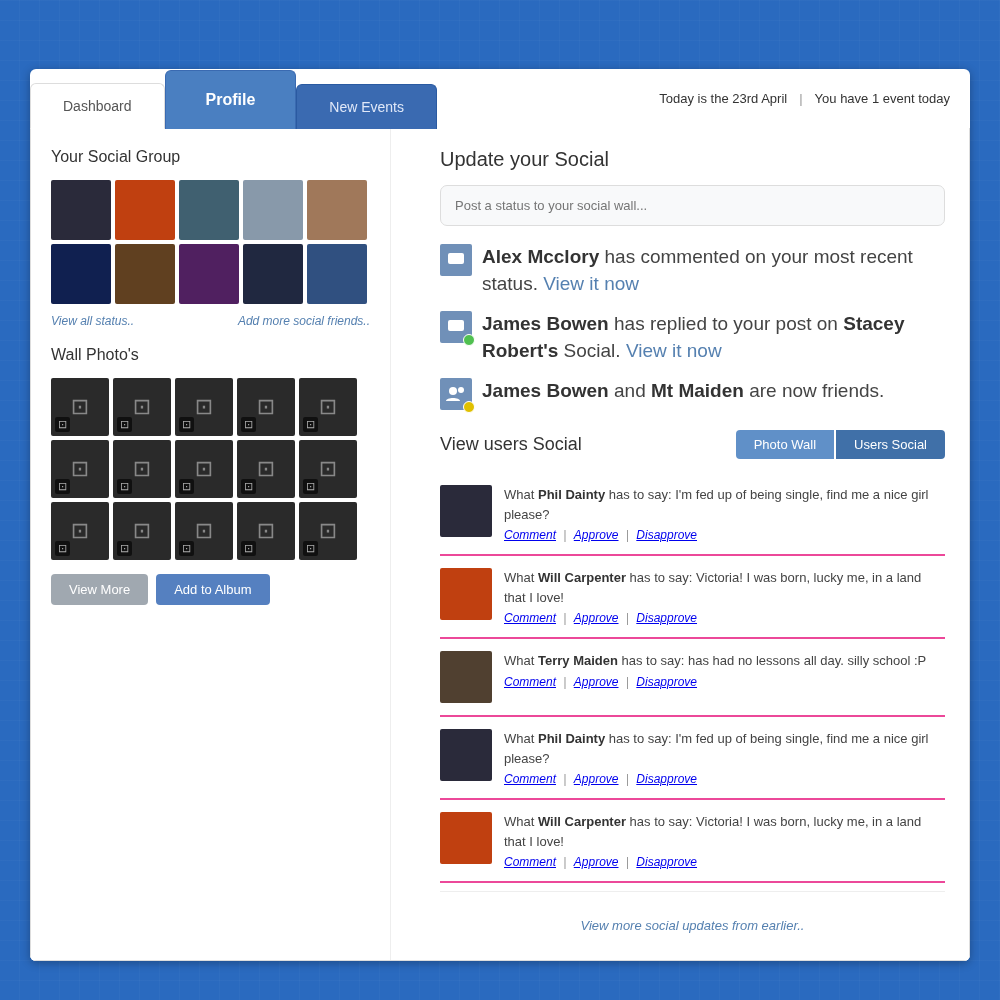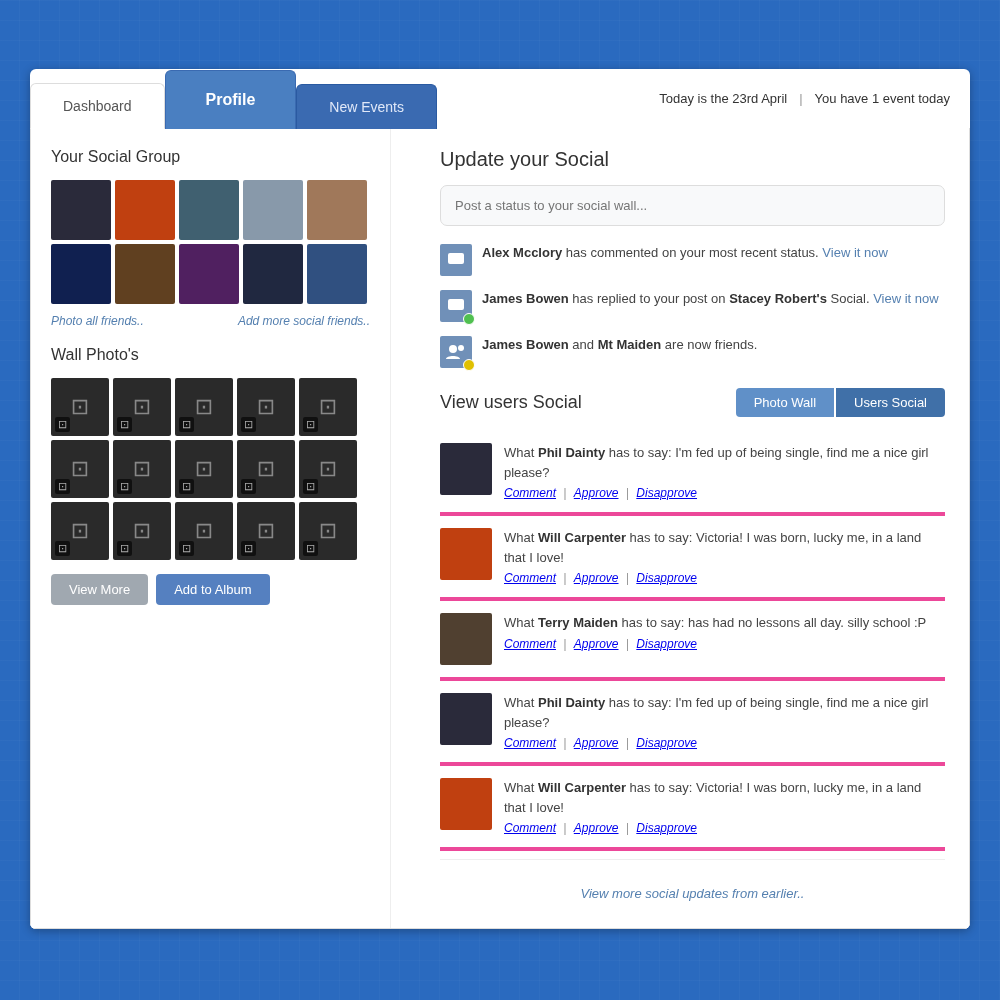--- a/index.html
+++ b/index.html
@@ -240,24 +240,23 @@
       right: -3px;
       width: 12px;
       height: 12px;
       border-radius: 50%;
       border: 1px solid #fff;
       font-size: 8px;
     }
     .badge-green { background: #50c050; }
     .badge-yellow { background: #e0c000; }
     .activity-text {
-      font-size: 13px;
+      font-size: 19px;
       color: #444;
       line-height: 1.4;
-      text-align: center;
     }
     .activity-text a {
       color: #5580b0;
       text-decoration: none;
     }
     .activity-text strong { font-weight: bold; color: #333; }
     .view-users-section { margin-top: 10px; }
     .view-users-header {
       display: flex;
       align-items: center;
@@ -289,21 +288,21 @@
       color: #fff;
       border-radius: 0 4px 4px 0;
     }
     .social-posts {
       list-style: none;
     }
     .social-post {
       display: flex;
       gap: 12px;
       padding: 12px 0;
-      border-bottom: 4px solid #ec4899;
+      border-bottom: 2px solid #ec4899;
       align-items: flex-start;
     }
     .post-avatar {
       width: 52px;
       height: 52px;
       border-radius: 2px;
       flex-shrink: 0;
       object-fit: cover;
     }
     .post-avatar.dark { background: #2a2a3a; }
@@ -367,21 +366,21 @@
         <div class="friend-avatar grey-light"></div>
         <div class="friend-avatar warm"></div>
         <div class="friend-avatar blue-dark"></div>
         <div class="friend-avatar brown"></div>
         <div class="friend-avatar purple"></div>
         <div class="friend-avatar dark2"></div>
         <div class="friend-avatar olive"></div>
       </div>
 
       <div class="friends-links">
-        <a href="#">Photo all friends..</a>
+        <a href="#">View all status..</a>
         <a href="#">Add more social friends..</a>
       </div>
 
       <div class="photos-section">
         <div class="section-title">Wall Photo's</div>
         <div class="photos-grid">
           <div class="photo-thumb">
               <span class="cam-icon">⊡</span>
             </div>
           <div class="photo-thumb">

